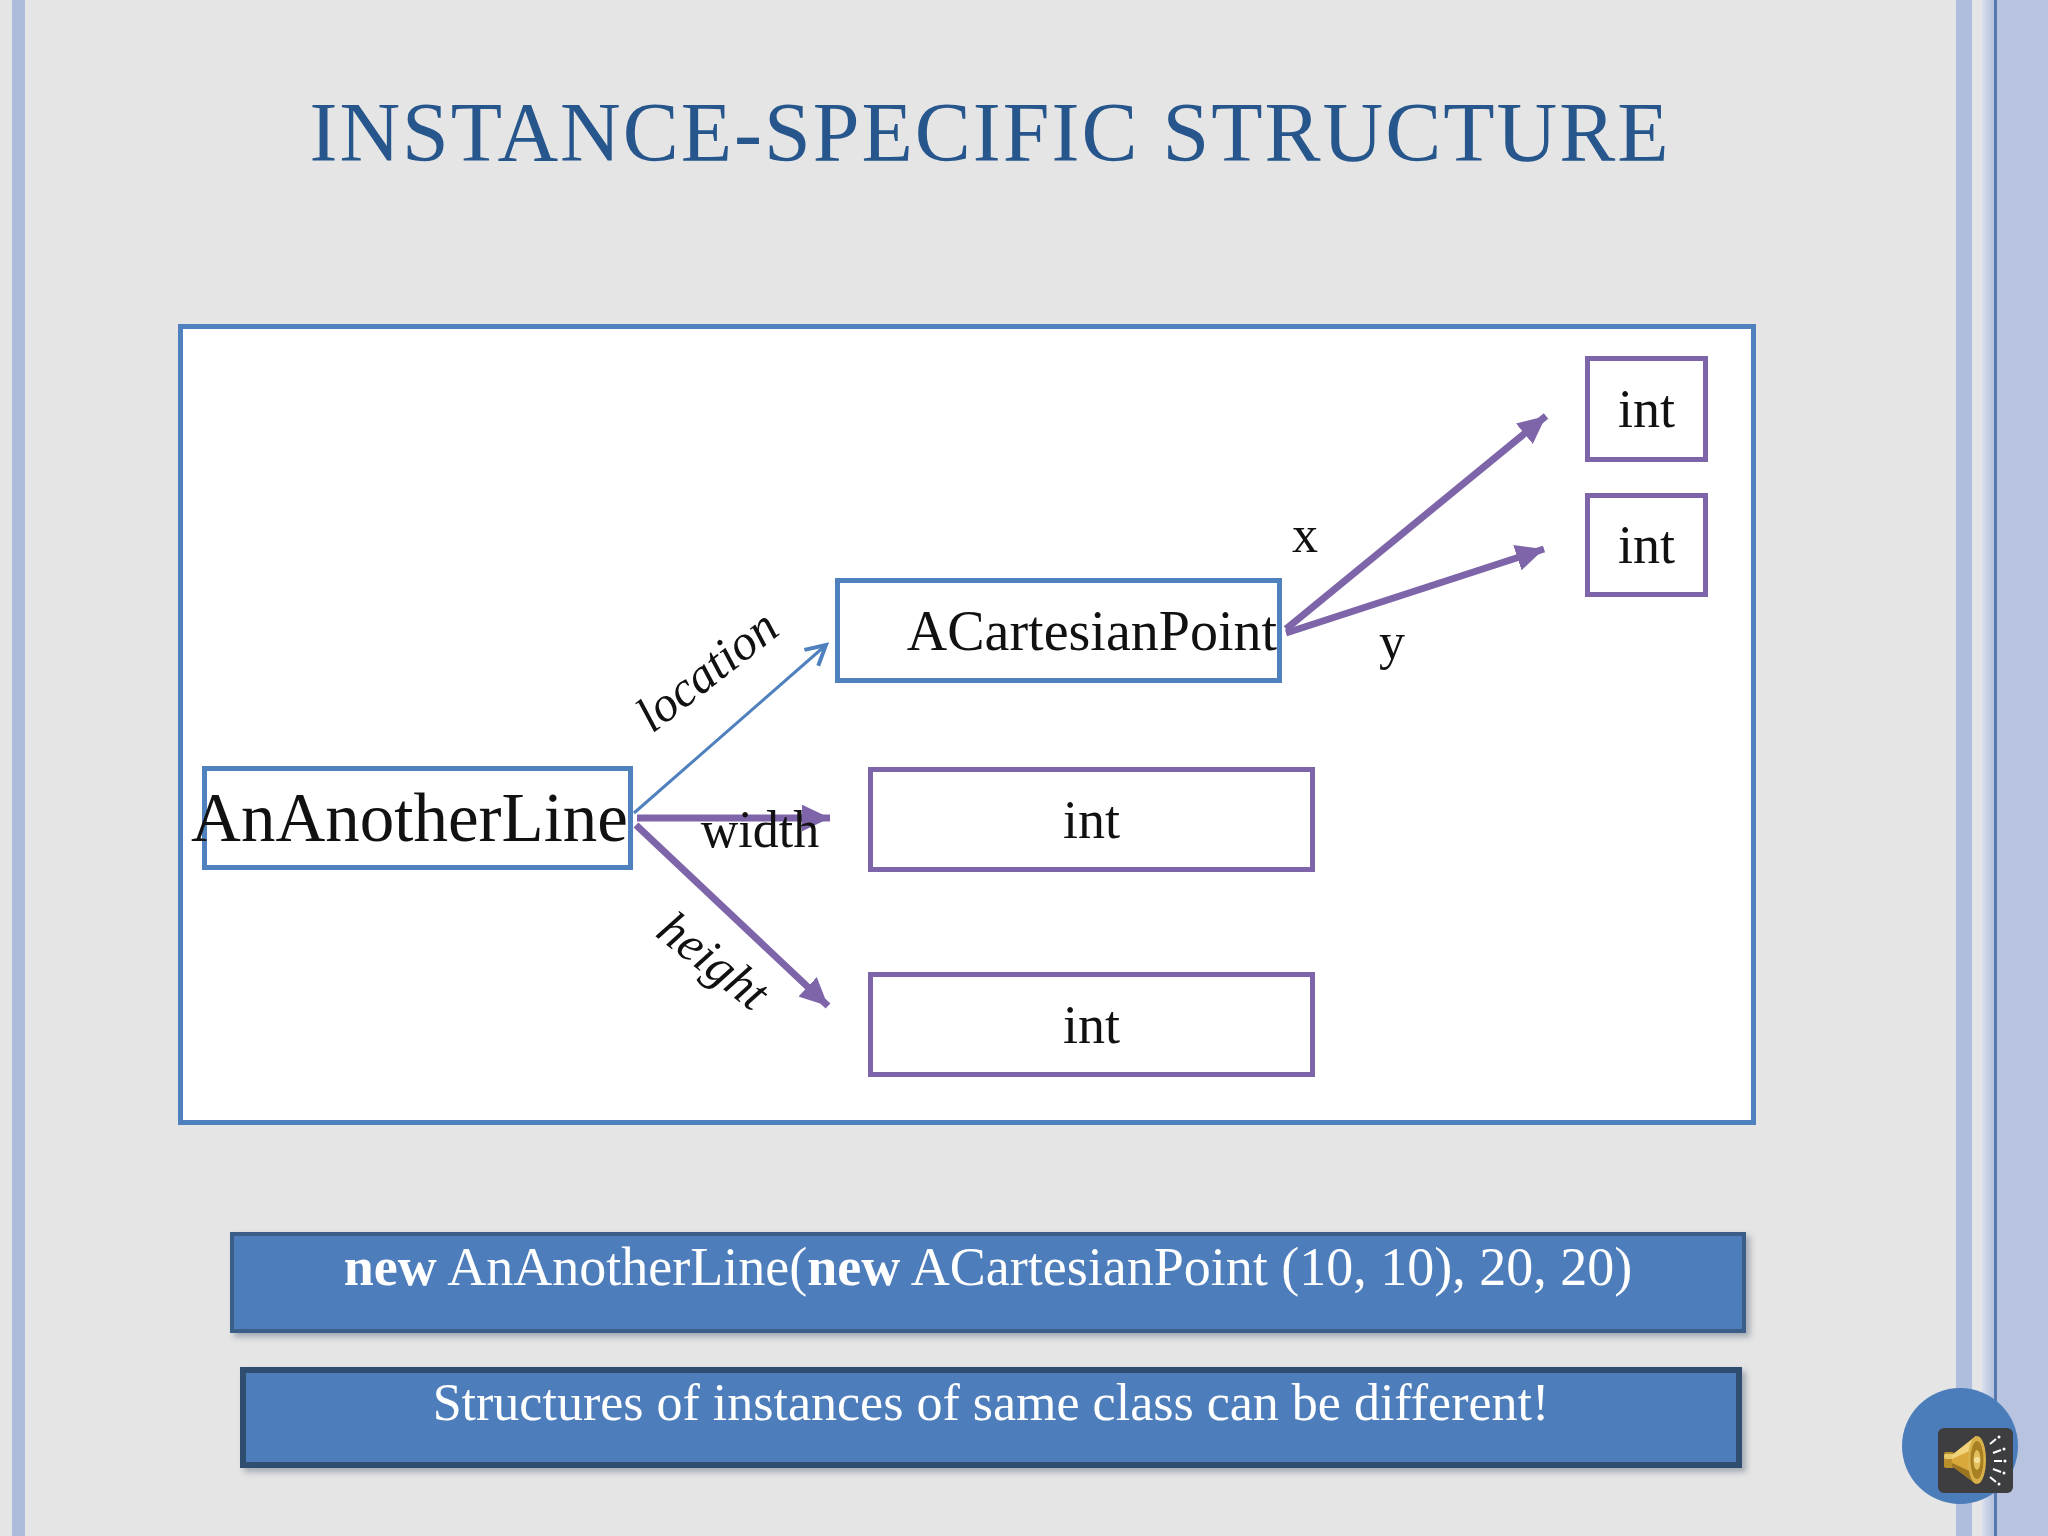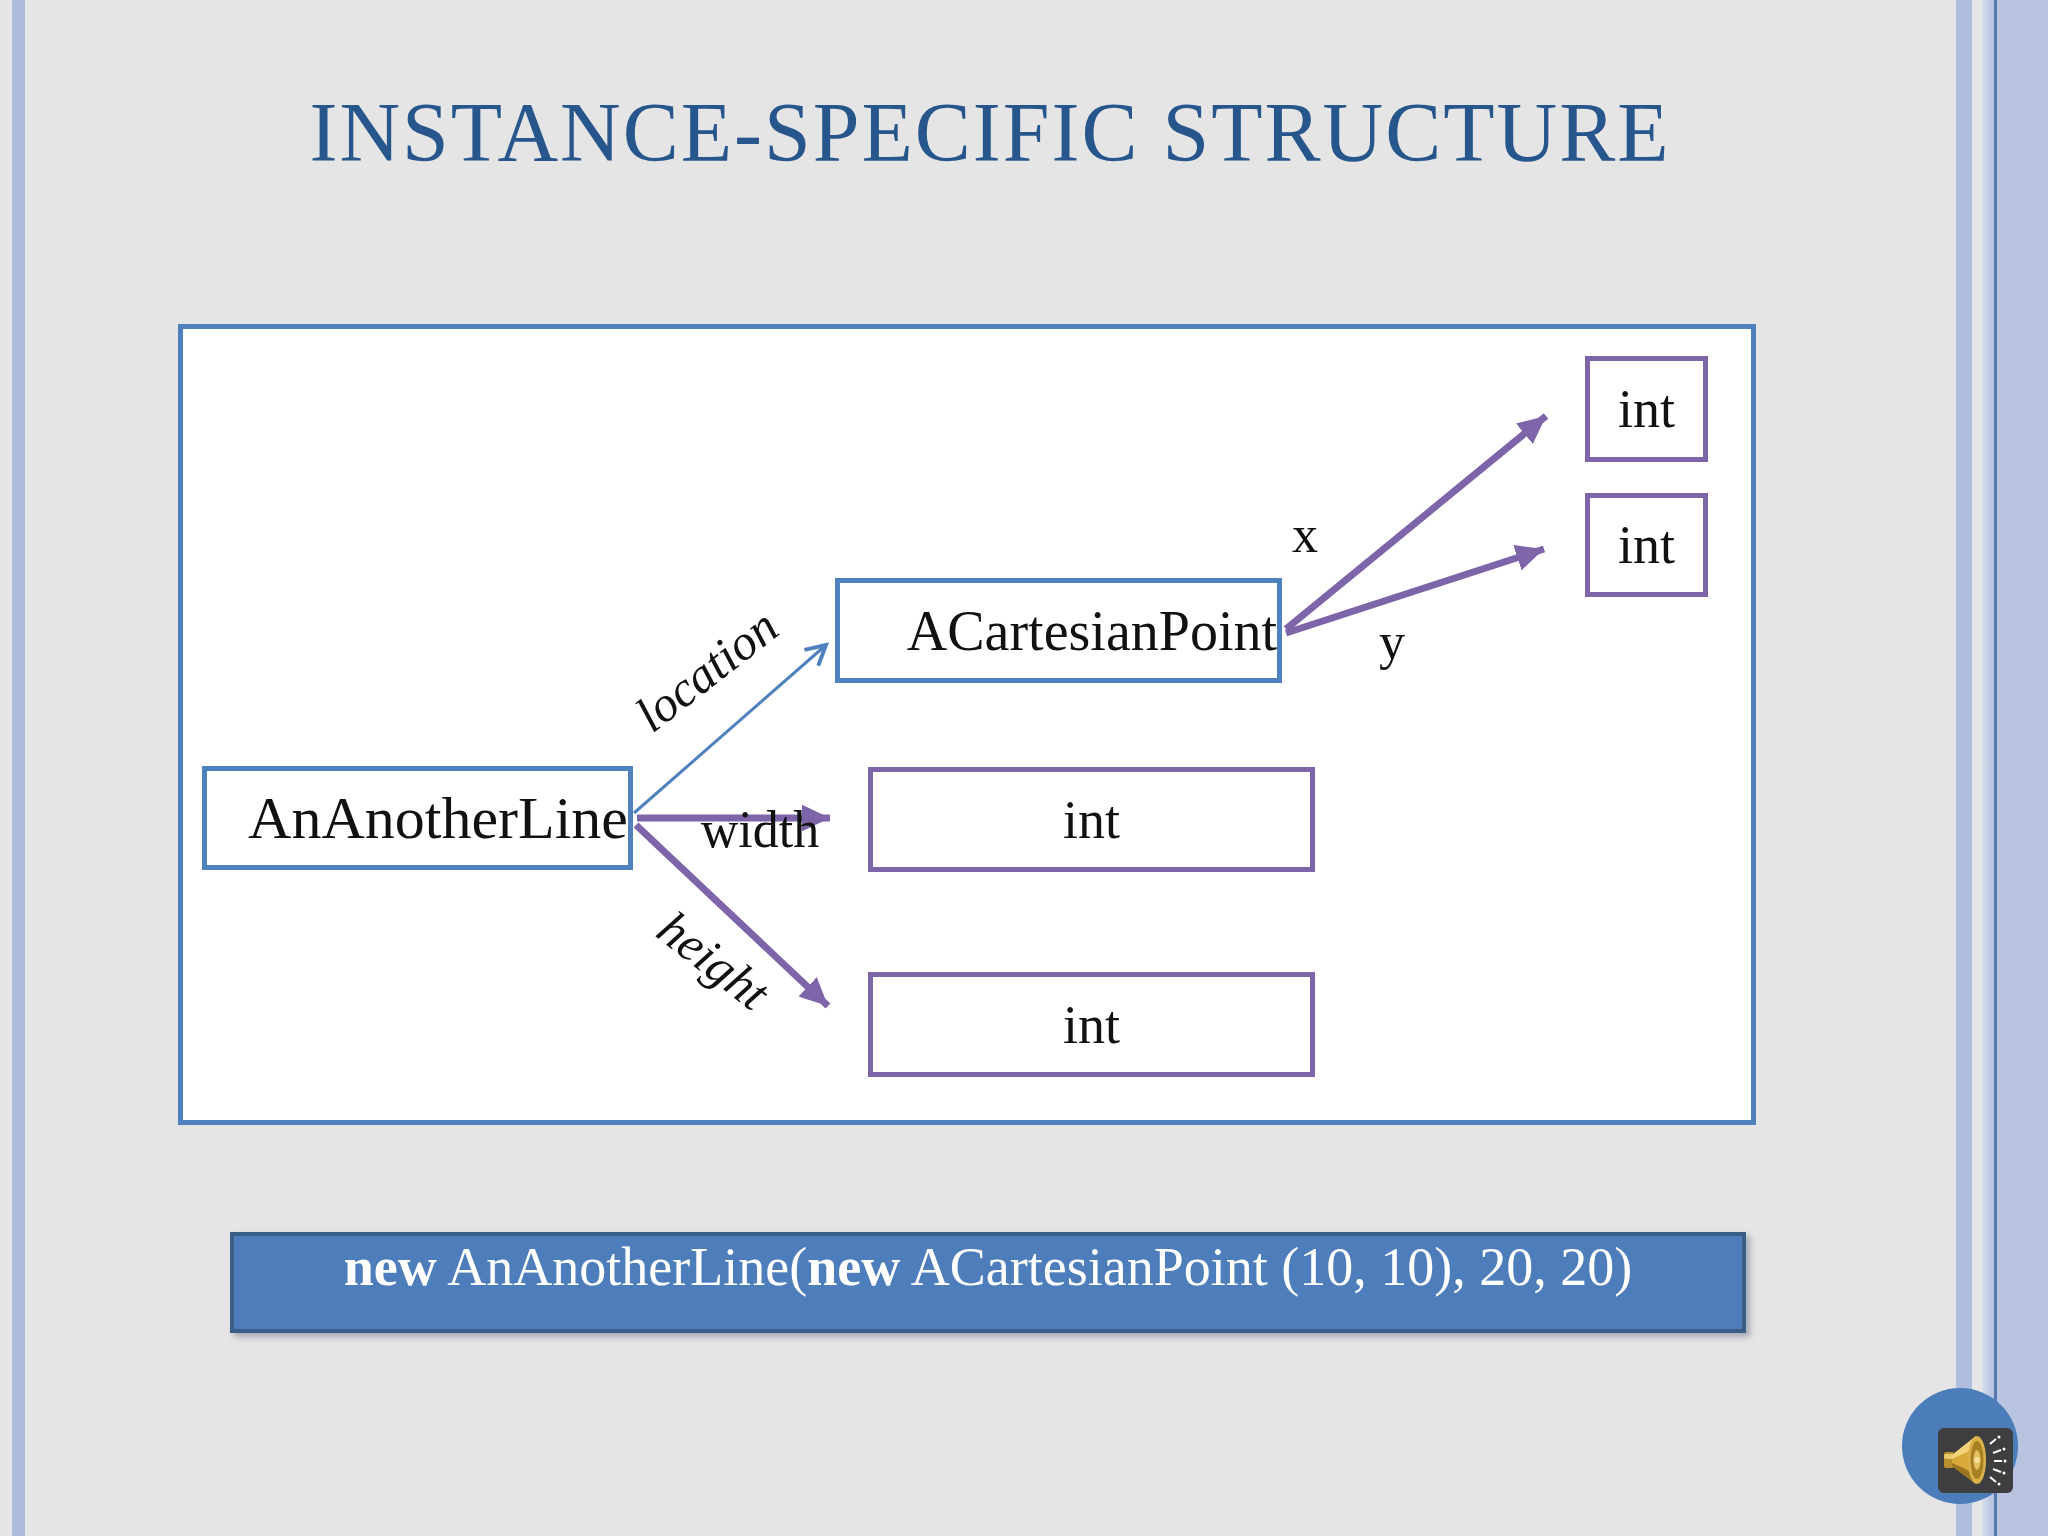--- a/index.html
+++ b/index.html
@@ -28,21 +28,21 @@
 
   
   .frame{position:absolute;left:178px;top:324px;width:1578px;height:801px;
     border:5px solid var(--c-border_blue);box-sizing:border-box;background:#fff;}
 
   
   .node{position:absolute;display:flex;align-items:center;justify-content:center;
     box-sizing:border-box;background:#fff;color:var(--c-diagram_text);}
   .node.blue{border:5px solid var(--c-border_blue);justify-content:flex-end;}
   .node.purple{border:5px solid var(--c-border_purple);margin-left:33px;}
-  .n-line{left:202px;top:766px;width:431px;height:104px;font-size:60px;}
+  .n-line{left:202px;top:766px;width:431px;height:104px;font-size:69px;}
   .n-point{left:835px;top:578px;width:447px;height:105px;font-size:56px;}
   .n-int-width{left:835px;top:767px;width:447px;height:105px;font-size:54px;}
   .n-int-height{left:835px;top:972px;width:447px;height:105px;font-size:54px;}
   .n-int-x{left:1552px;top:356px;width:123px;height:106px;font-size:54px;}
   .n-int-y{left:1552px;top:493px;width:123px;height:104px;font-size:54px;}
 
   
   .edge-label{position:absolute;color:var(--c-diagram_text);text-align:center;}
   .lbl-location{left:580px;top:640px;width:260px;height:70px;font-size:50px;font-style:italic;
     transform:rotate(-38deg);}
@@ -120,20 +120,23 @@
 
   <div class="edge-label lbl-location">location</div>
   <div class="edge-label lbl-width">width</div>
   <div class="edge-label lbl-height">height</div>
   <div class="edge-label lbl-x">x</div>
   <div class="edge-label lbl-y">y</div>
 
   <div class="bar bar1">
     <span><span class="kw">new</span><span> AnAnotherLine(</span><span class="kw">new</span><span> ACartesianPoint (10, 10), 20, 20)</span></span>
   </div>
+  <div class="bar bar2">
+    <span>Structures of instances of same class can be different!</span>
+  </div>
 
   <div class="audio-btn">
     <div class="audio-box">
       <svg width="75" height="65" viewBox="0 0 75 65">
 
         <rect x="6" y="24" width="10" height="16" rx="2" fill="#b9902c"></rect>
         <rect x="6" y="26" width="10" height="5" rx="2" fill="#e8c96a"></rect>
 
         <polygon points="14,27 38,8 38,56 14,38" fill="var(--c-speaker_gold)"></polygon>
         <polygon points="14,27 38,8 38,20 14,31" fill="#f0d37a"></polygon>

